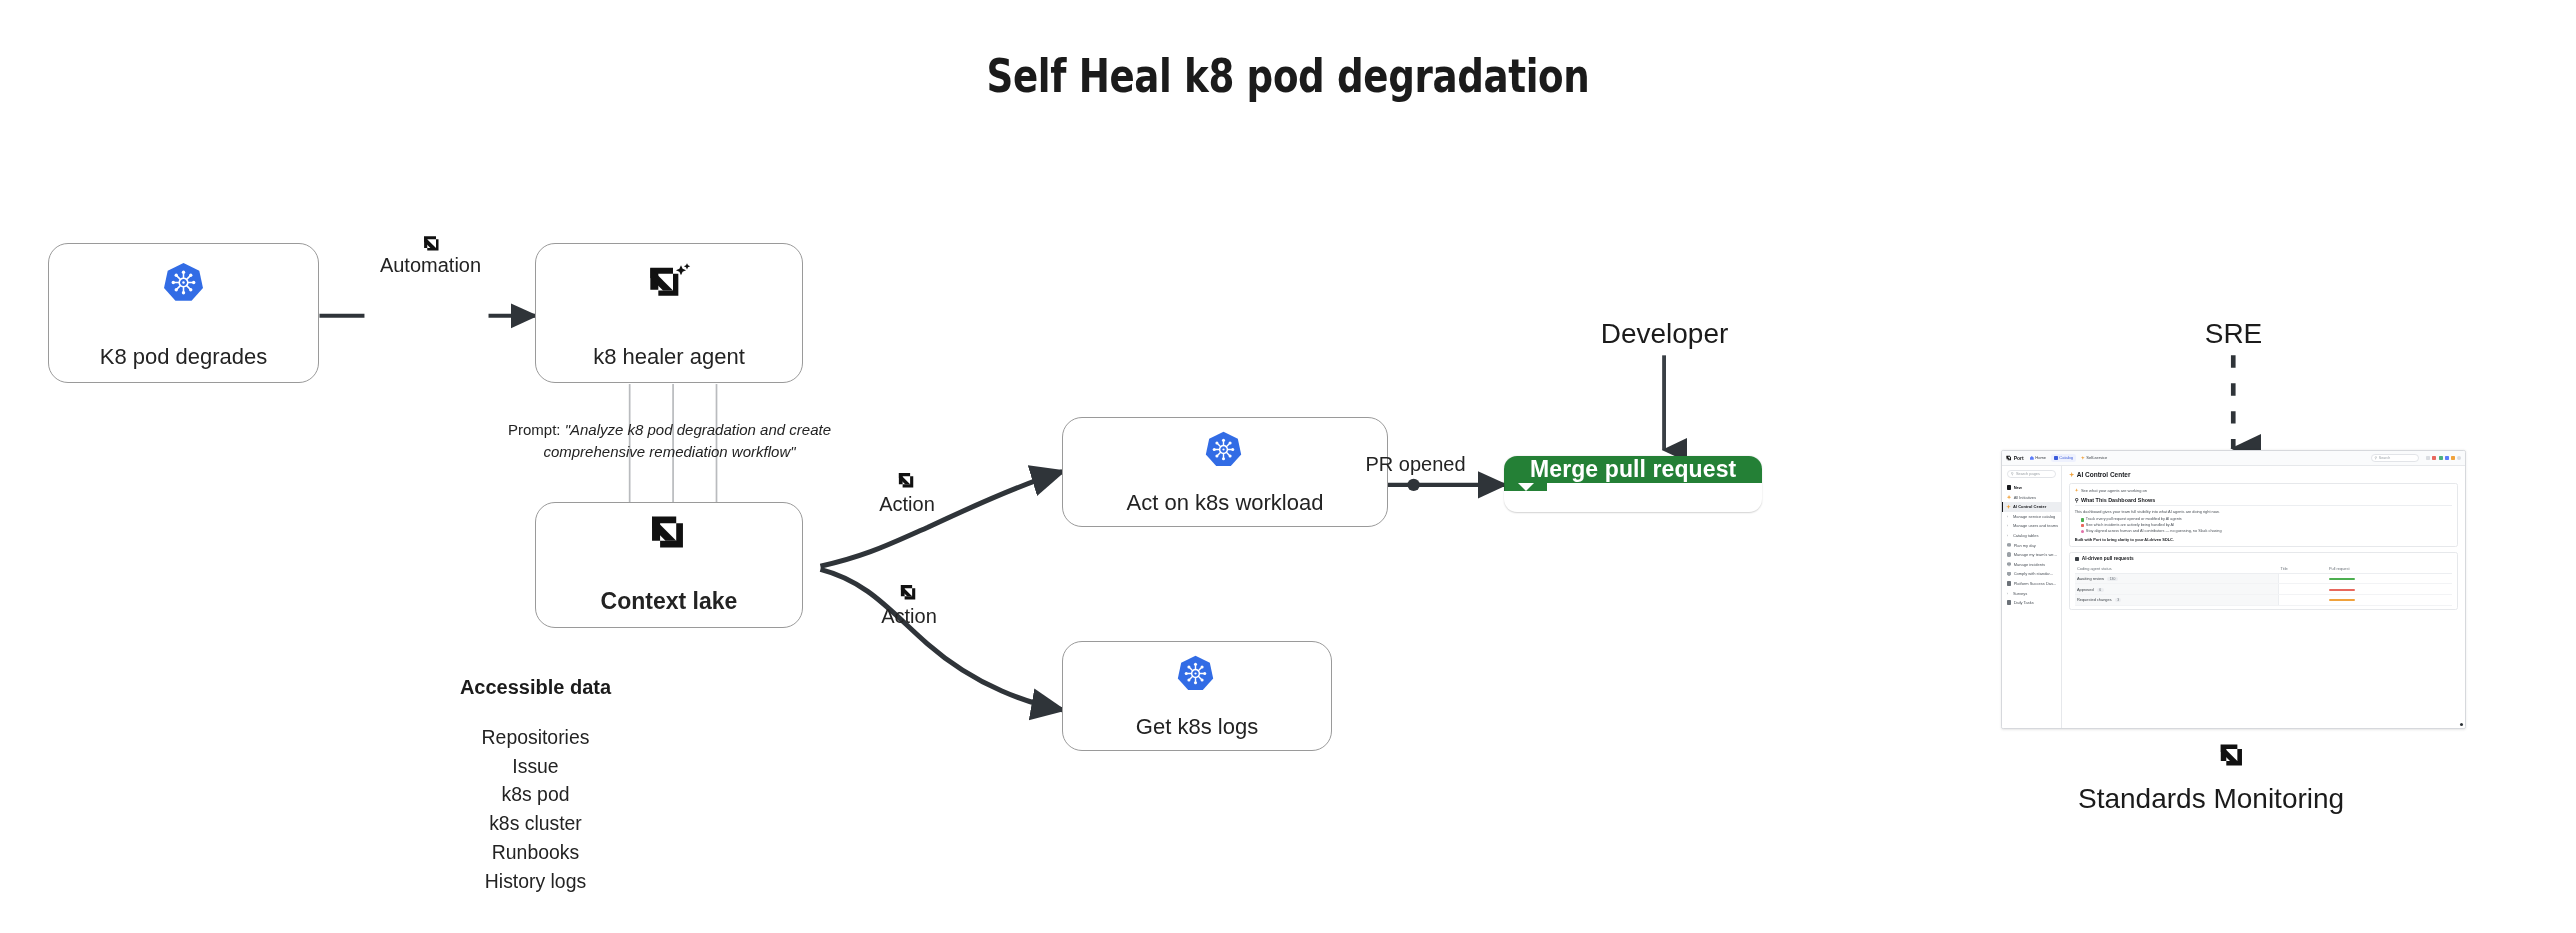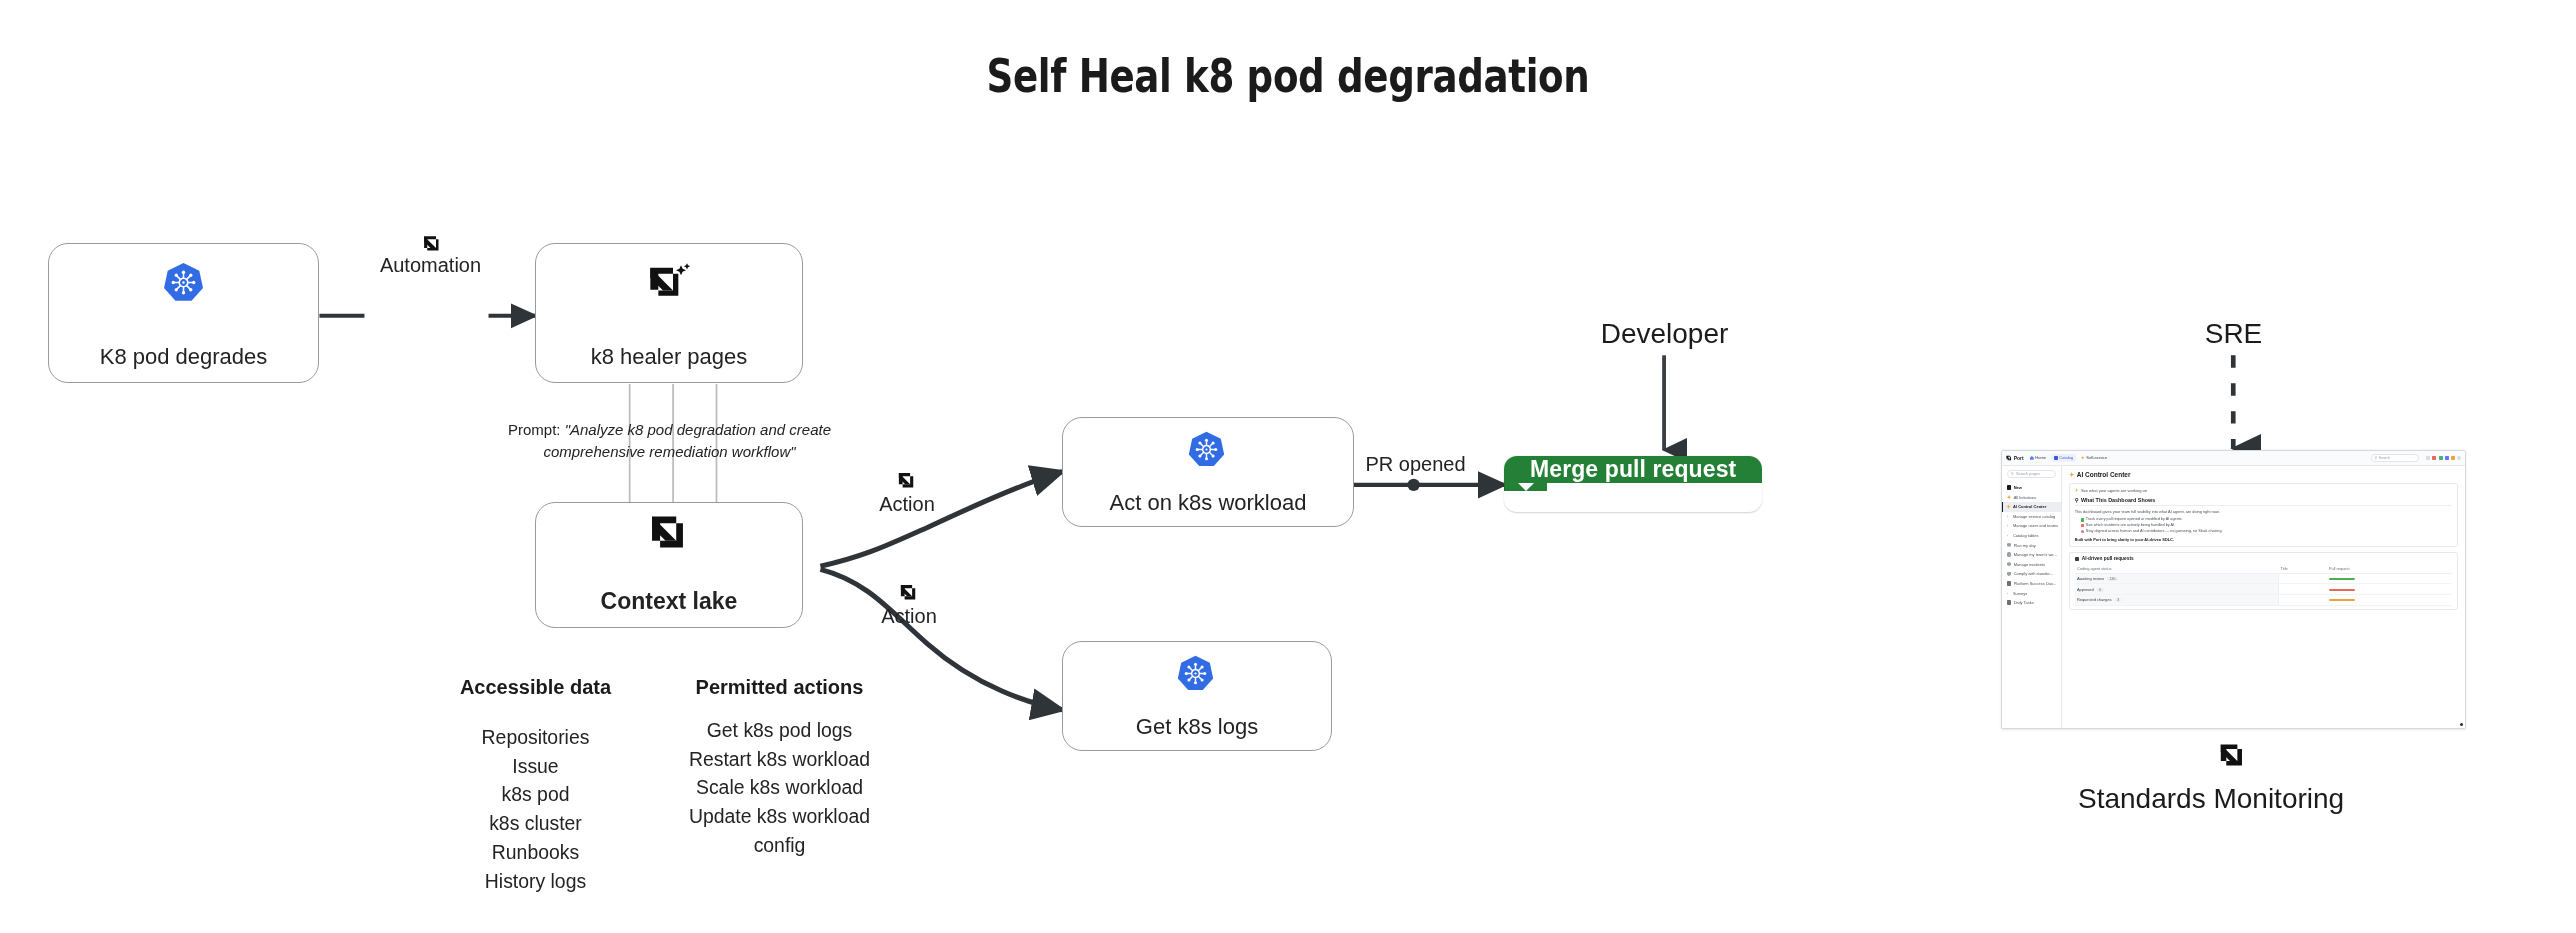--- a/index.html
+++ b/index.html
@@ -314,21 +314,21 @@
   <div class="abs node" style="left:535px; top:243px; width:268px; height:140px;">
     <span class="glyph">
       <svg width="48" height="43" viewBox="0 0 72 64">
         <path d="M8 10 H42 V19 H20 V43 H8 Z" fill="#111"></path>
         <path d="M8 10 L42 44 H27 L8 25 Z" fill="#111"></path>
         <path d="M42 44 V19 H50 V52 H20 V44 Z" fill="#111"></path>
         <path d="M54 6 l2.4 5.2 L61.6 13.6 l-5.2 2.4 L54 21.2 l-2.4-5.2 L46.4 13.6 l5.2-2.4 Z" fill="#111"></path>
         <path d="M63 3 l1.5 3.3 L67.8 7.8 l-3.3 1.5 L63 12.6 l-1.5-3.3 L58.2 7.8 l3.3-1.5 Z" fill="#111"></path>
       </svg>
     </span>
-    <span class="nlabel">k8 healer pages</span>
+    <span class="nlabel">k8 healer agent</span>
   </div>
 
   <div class="abs prompt" style="left:495px; top:419px; width:349px;">
     <span>Prompt:</span>
     <em>"Analyze k8 pod degradation and create comprehensive remediation workflow"</em>
   </div>
 
   <div class="abs node" style="left:535px; top:502px; width:268px; height:126px; padding-top:9px;">
     <span class="glyph">
       <svg width="43" height="40" viewBox="0 0 64 58">
@@ -345,29 +345,20 @@
     <div class="col-list" style="margin-top:24px;">
       <div>Repositories</div>
       <div>Issue</div>
       <div>k8s pod</div>
       <div>k8s cluster</div>
       <div>Runbooks</div>
       <div>History logs</div>
     </div>
   </div>
 
-  <div class="abs" style="left:675px; top:676px; width:209px;">
-    <div class="col-title">Permitted actions</div>
-    <div class="col-list" style="margin-top:17px;">
-      <div>Get k8s pod logs</div>
-      <div>Restart k8s workload</div>
-      <div>Scale k8s workload</div>
-      <div style="max-width:186px;margin:0 auto;">Update k8s workload config</div>
-    </div>
-  </div>
 
   <div class="abs" style="left:845px; top:471px; width:124px; text-align:center;">
     <span class="glyph" style="display:inline-block;">
       <svg width="20" height="18.6" viewBox="0 0 64 58">
         <path d="M6 6 H42 V16 H18 V42 H6 Z" fill="#111"></path>
         <path d="M6 6 L42 42 H26 L6 22 Z" fill="#111"></path>
         <path d="M42 42 V16 H52 V52 H18 V42 Z" fill="#111"></path>
       </svg>
     </span>
     <div class="edge-label">Action</div>
@@ -377,21 +368,21 @@
     <span class="glyph" style="display:inline-block;">
       <svg width="20" height="18.6" viewBox="0 0 64 58">
         <path d="M6 6 H42 V16 H18 V42 H6 Z" fill="#111"></path>
         <path d="M6 6 L42 42 H26 L6 22 Z" fill="#111"></path>
         <path d="M42 42 V16 H52 V52 H18 V42 Z" fill="#111"></path>
       </svg>
     </span>
     <div class="edge-label">Action</div>
   </div>
 
-  <div class="abs node" style="left:1062px; top:417px; width:292px; height:110px; padding:12.4px 7.8px 11px;">
+  <div class="abs node" style="left:1062px; top:417px; width:326px; height:110px; padding:12.4px 7.8px 11px;">
     <span class="k8s">
       <svg viewBox="0 0 64 64" width="39" height="39">
         <path d="M32 3 L55.5 14.5 L61 40 L44 59 H20 L3 40 L8.5 14.5 Z" fill="#326CE5"></path>
         <g fill="#fff" transform="translate(32,32)">
           <circle r="6.4" fill="none" stroke="#fff" stroke-width="2.4"></circle>
           <circle r="1.8"></circle>
           <g stroke="#fff" stroke-width="2.3" stroke-linecap="round">
             <line x1="0" y1="-6.6" x2="0" y2="-14.5"></line>
             <line x1="4.7" y1="-4.7" x2="10.3" y2="-10.3"></line>
             <line x1="6.6" y1="0" x2="14.5" y2="0"></line>

